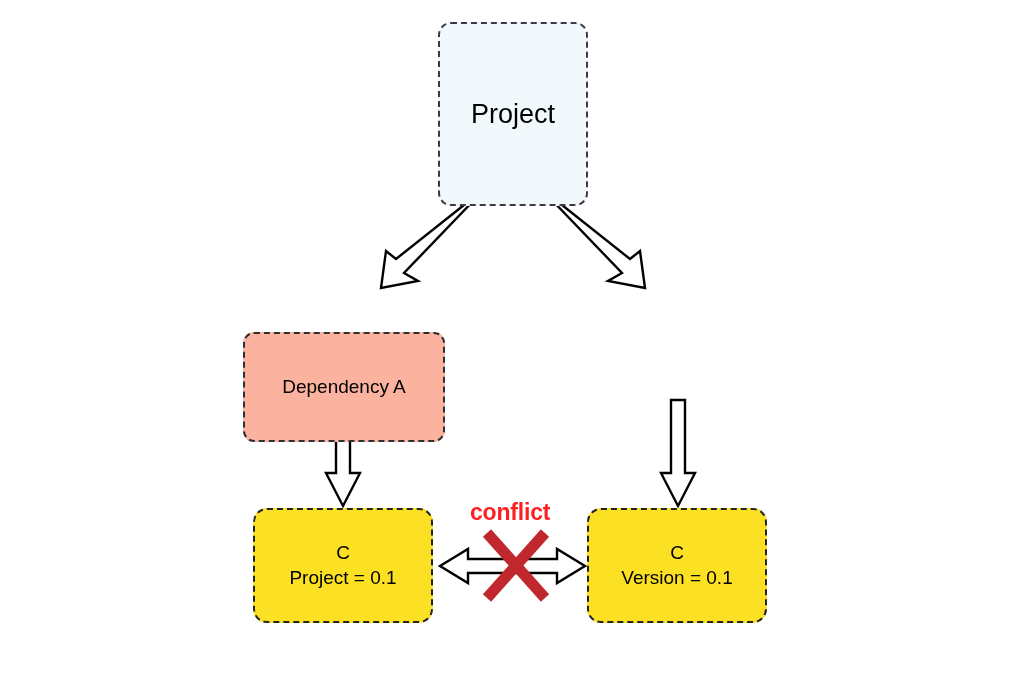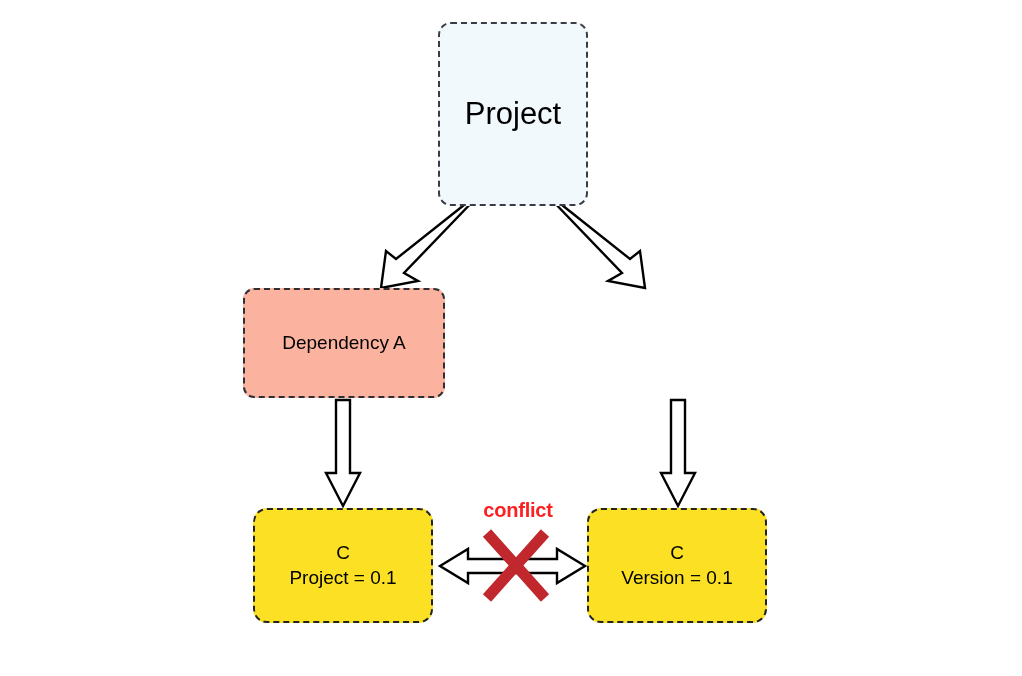--- a/index.html
+++ b/index.html
@@ -31,32 +31,32 @@
     z-index: 3;
   }
   .node-project {
     left: 438px;
     top: 22px;
     width: 150px;
     height: 184px;
     background: #f2f9fd;
     border: 2px dashed #3b3b46;
     border-radius: 13px;
-    font-size: 31px;
+    font-size: 27px;
   }
   .node-dep {
     width: 202px;
     height: 110px;
     background: #fbb3a0;
     border: 2px dashed #2e2e33;
     border-radius: 11px;
     font-size: 19px;
     top: 288px;
   }
-  .node-dep-a { left: 243px; }
+  .node-dep-a { left: 243px; margin-top: 44px; }
   .node-dep-b { left: 576px; }
   .node-lib {
     width: 180px;
     height: 115px;
     background: #fbe024;
     border: 2px dashed #23231f;
     border-radius: 14px;
     font-size: 19px;
     top: 508px;
   }
@@ -70,22 +70,22 @@
     top: 0;
     width: 1022px;
     height: 676px;
     z-index: 2;
   }
   .conflict-label {
     position: absolute;
     left: 470px;
     top: 499px;
     width: 96px;
-    text-align: center;
-    font-size: 20px;
+    text-align: left;
+    font-size: 23px;
     font-weight: bold;
     color: #fc2023;
     z-index: 5;
     letter-spacing: -0.2px;
   }
 </style>
 </head>
 <body>
 
 <div id="canvas">

